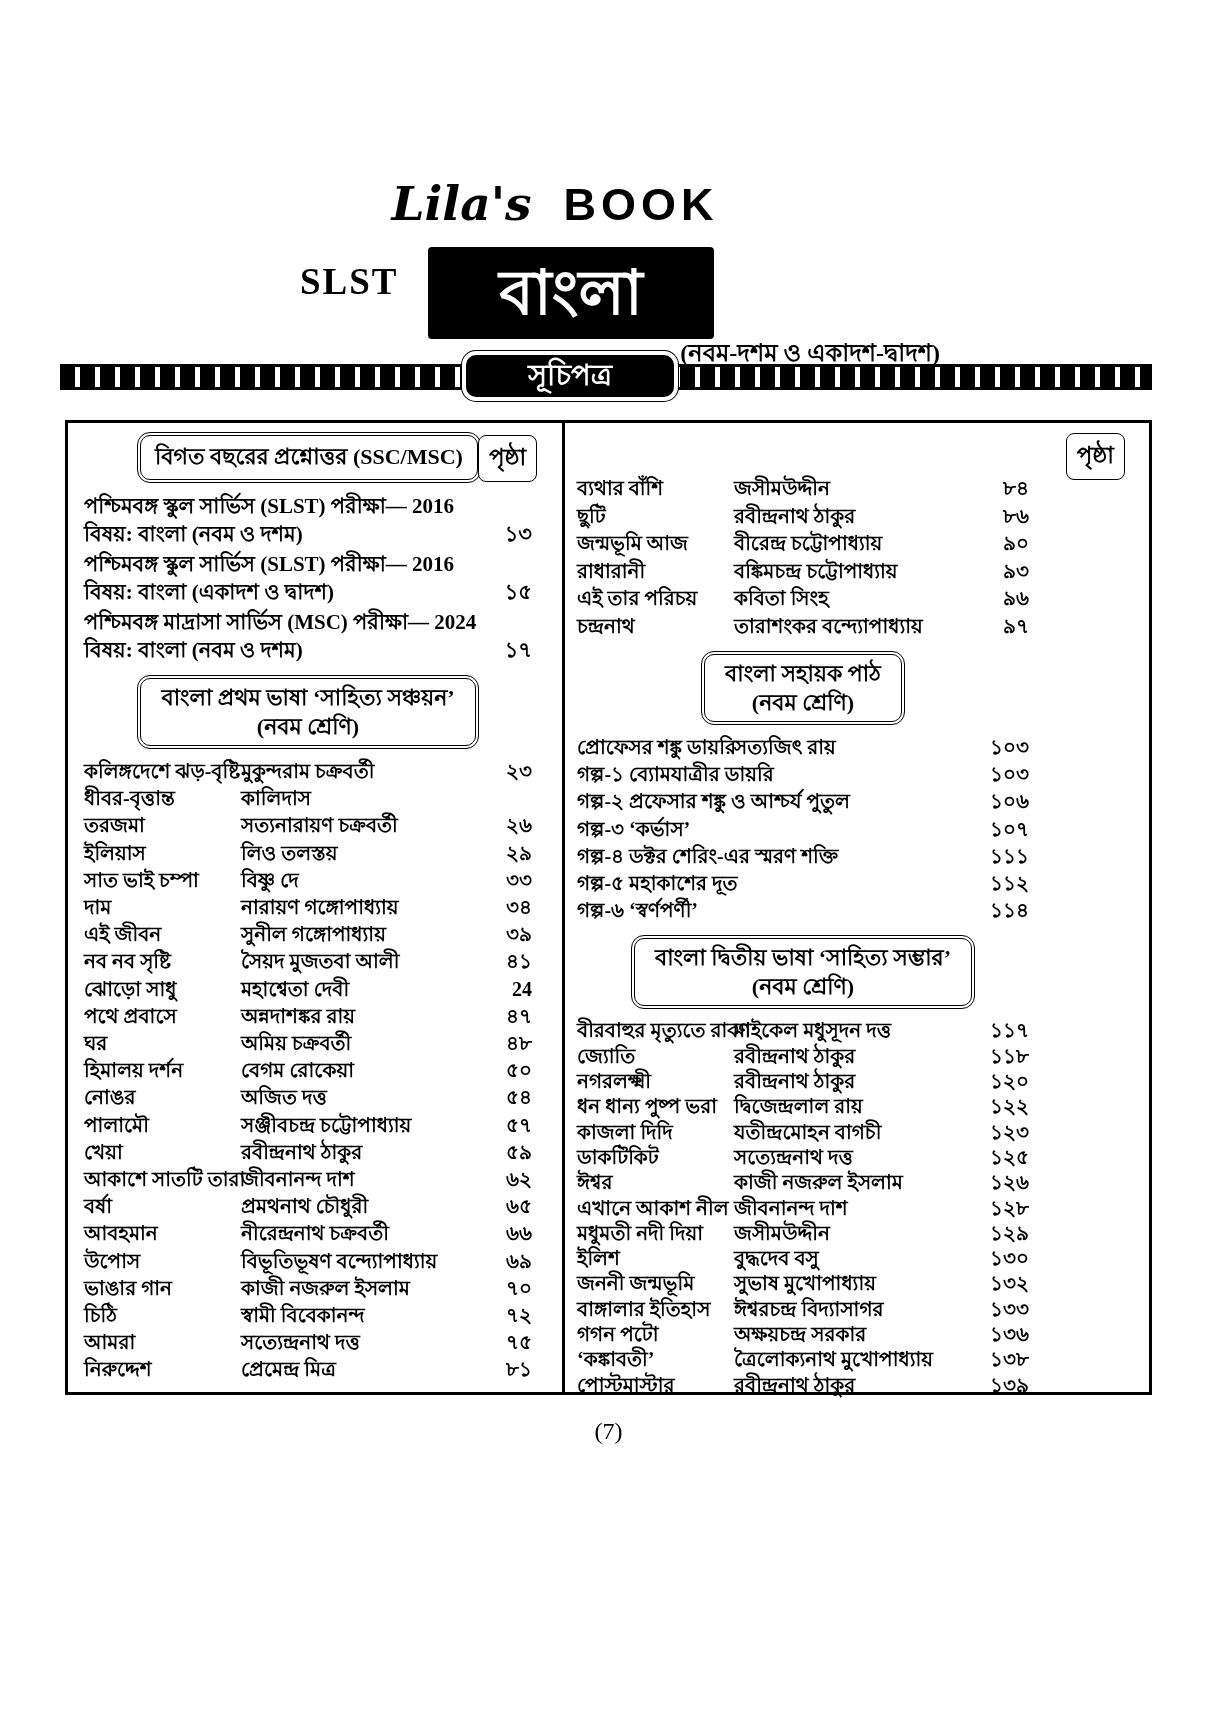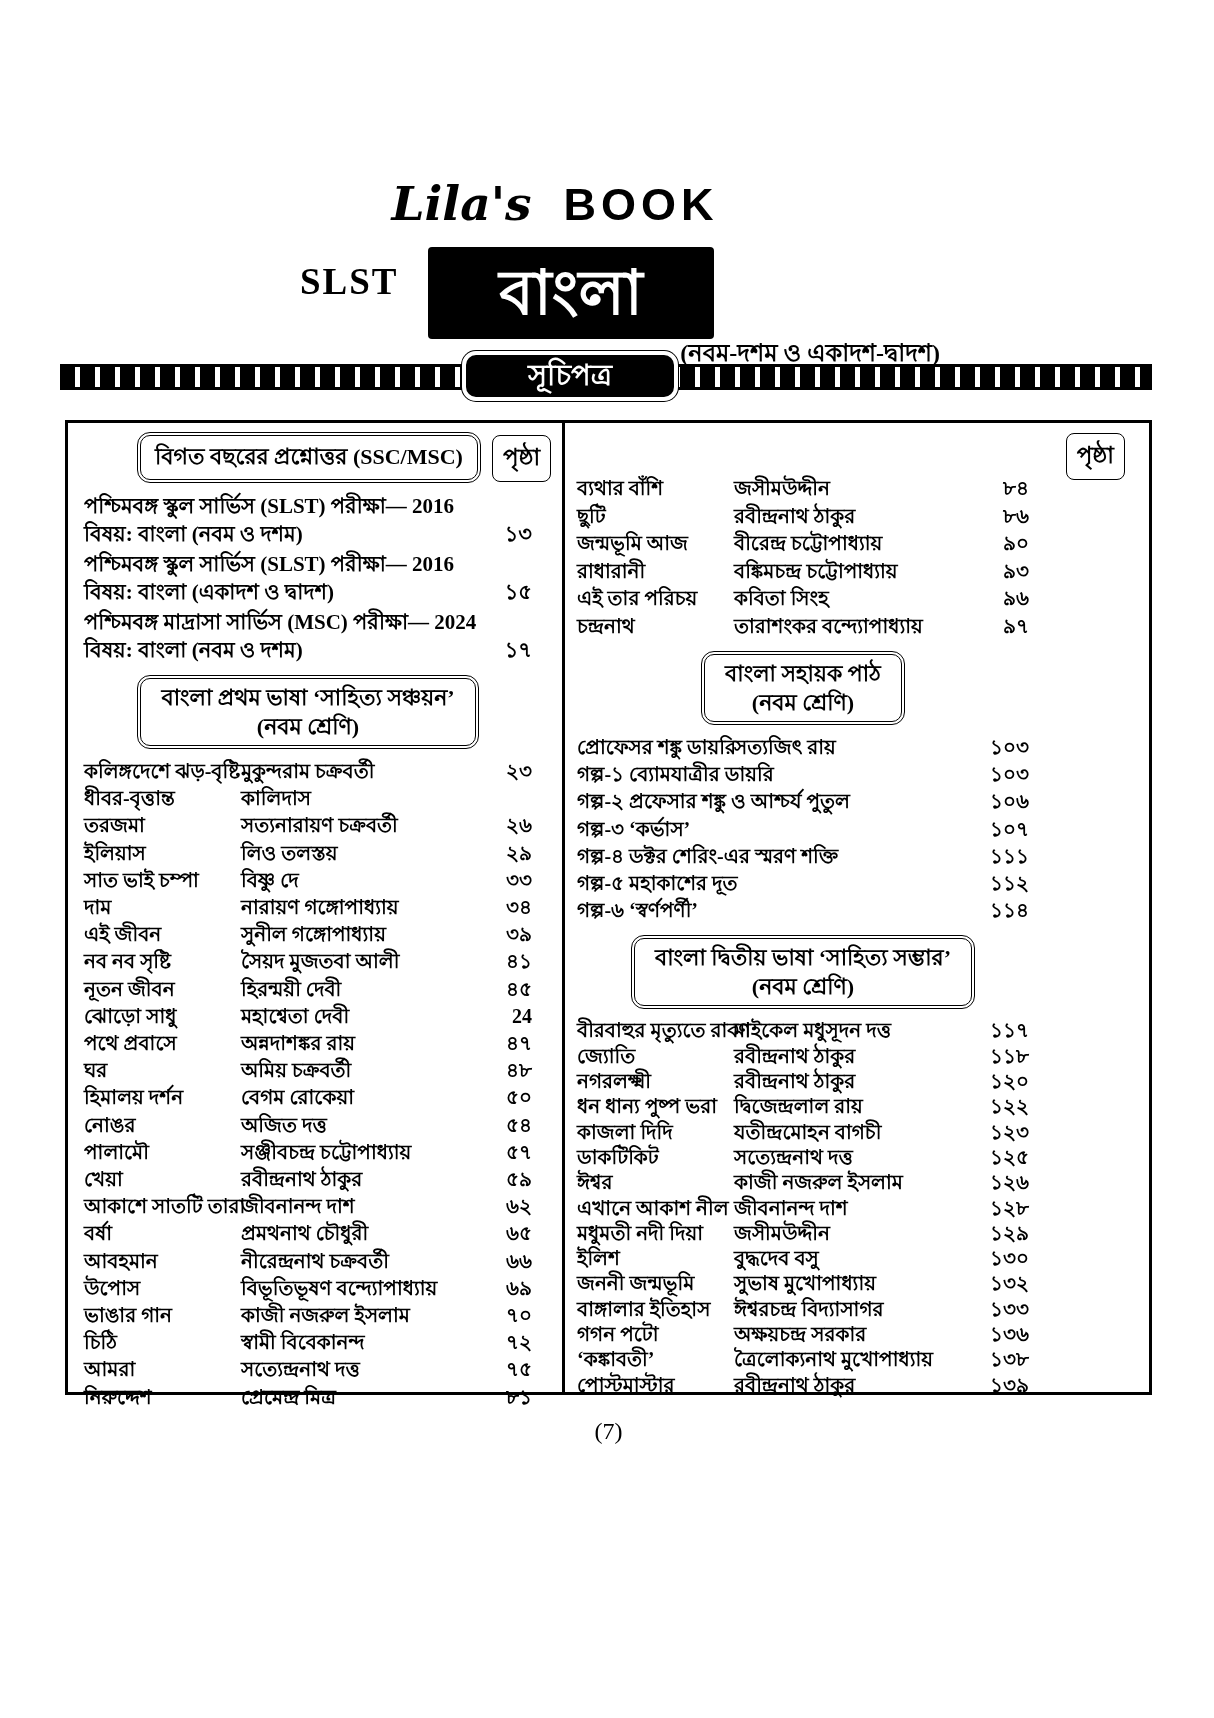--- a/index.html
+++ b/index.html
@@ -39,21 +39,21 @@
   }
 
   
   .main {
     position:absolute; top:420px; left:65px; width:1087px; height:975px;
     border:3px solid #000; display:flex;
   }
   .col-left  { width:497px; border-right:3px solid #000; padding:8px 30px 8px 16px; }
   .col-right { flex:1; position:relative; padding:8px 20px 8px 12px; }
 
-  .header-row { display:flex; justify-content:flex-start; align-items:flex-start; margin:4px 0 10px 0;gap:14px; }
+  .header-row { display:flex; justify-content:flex-start; align-items:flex-start; margin:4px 0 10px 0; }
 
   .section-box {
     border:1.5px solid #000; outline:1.5px solid #000; outline-offset:2.5px;
     border-radius:10px; padding:3px 14px; font-weight:bold; font-size:22px;
     background:#fff;
   }
   .section-box.one-line { margin-left:56px; white-space:nowrap; }
   .section-box.two-line { text-align:center; width:fit-content; margin:14px auto 12px auto; line-height:29px; padding:4px 20px; }
 
   .page-pill {
@@ -176,25 +176,20 @@
           <span class="row-title">এই জীবন</span>
           <span class="row-author">সুনীল গঙ্গোপাধ্যায়</span>
           <span class="row-page">৩৯</span>
         </div>
           <div class="toc-row">
           <span class="row-title">নব নব সৃষ্টি</span>
           <span class="row-author">সৈয়দ মুজতবা আলী</span>
           <span class="row-page">৪১</span>
         </div>
           <div class="toc-row">
-          <span class="row-title">নূতন জীবন</span>
-          <span class="row-author">হিরন্ময়ী দেবী</span>
-          <span class="row-page">৪৫</span>
-        </div>
-          <div class="toc-row">
           <span class="row-title">ঝোড়ো সাধু</span>
           <span class="row-author">মহাশ্বেতা দেবী</span>
           <span class="row-page">24</span>
         </div>
           <div class="toc-row">
           <span class="row-title">পথে প্রবাসে</span>
           <span class="row-author">অন্নদাশঙ্কর রায়</span>
           <span class="row-page">৪৭</span>
         </div>
           <div class="toc-row">

